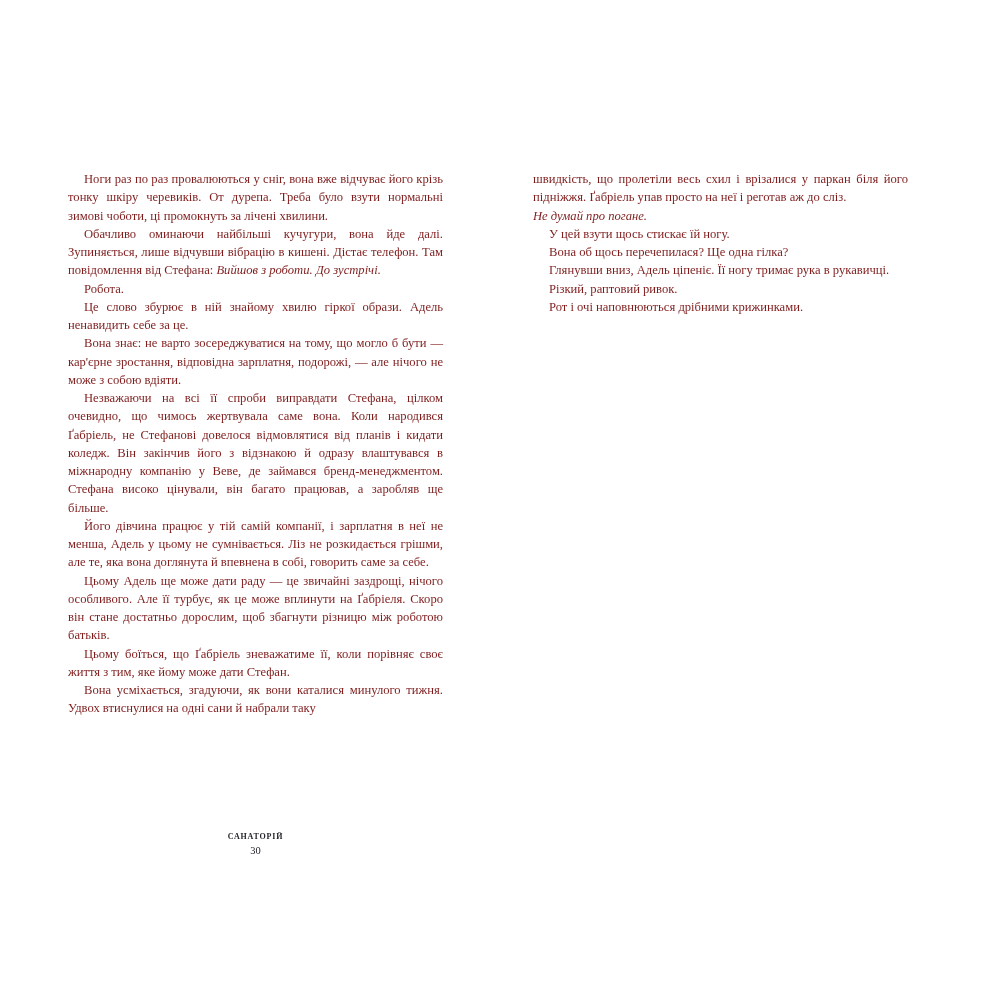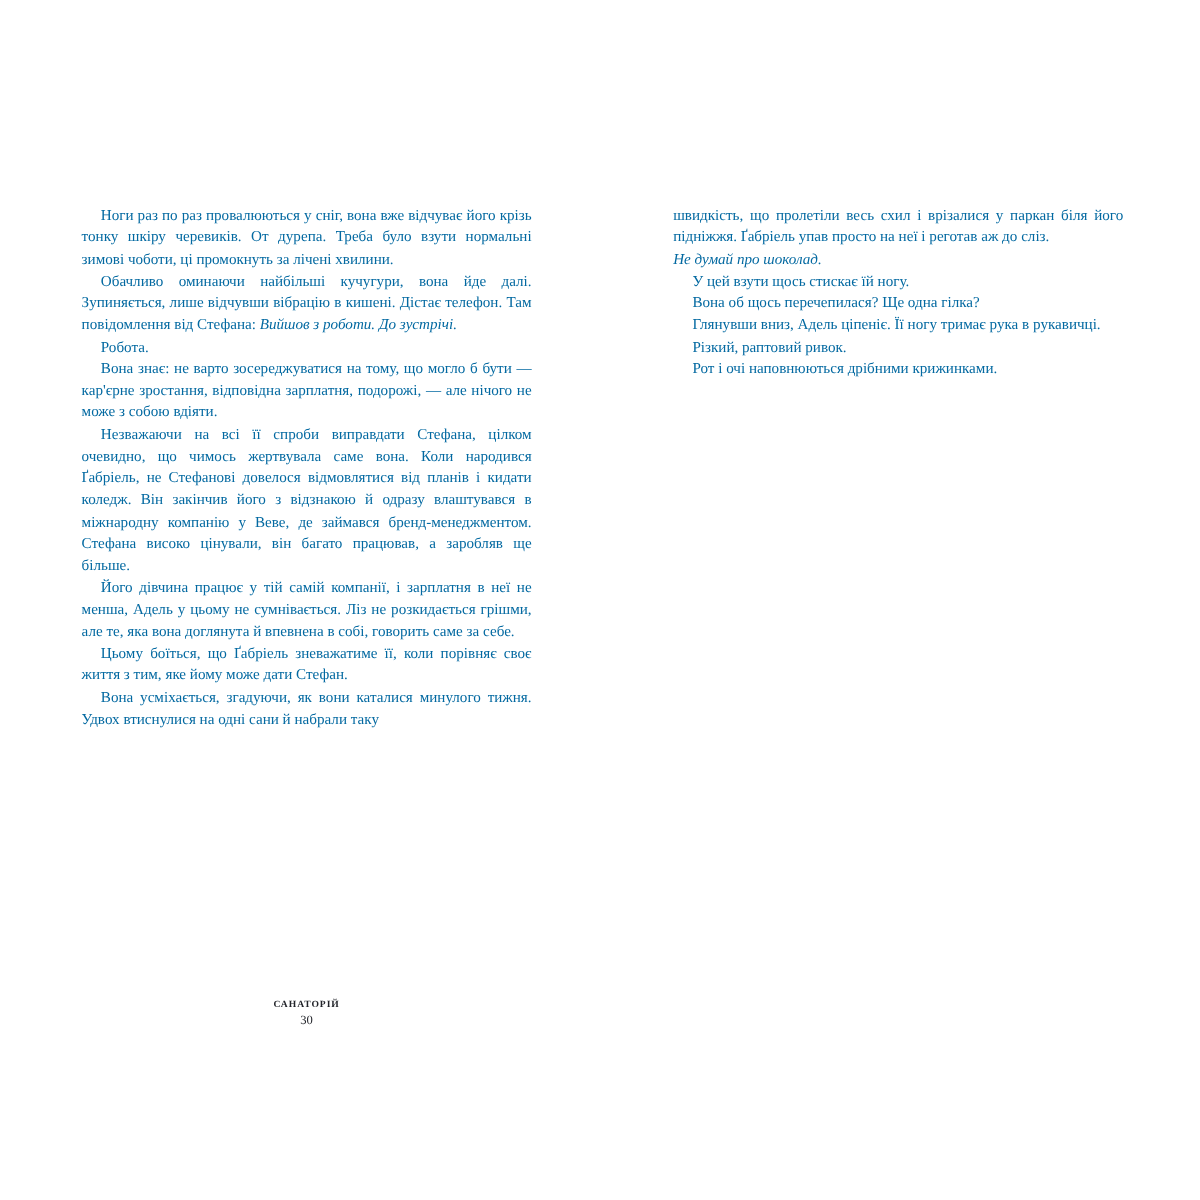--- a/index.html
+++ b/index.html
@@ -29,27 +29,27 @@
     flex-direction: row;
     align-items: flex-start;
   }
   .col {
     width: 375px;
     font-size: 12.6px;
     line-height: 1.45;
     text-align: justify;
     text-justify: inter-word;
     hyphens: manual;
-    color: #0369a1;
+    color: #7f1d1d;
   }
   .col-left {
     margin-left: 68px;
   }
   .col-right {
-    margin-left: 118px;
+    margin-left: 90px;
   }
   .col p {
     margin: 0;
     text-indent: 16px;
   }
   .col p.noindent {
     text-indent: 0;
   }
   .col p em {
     font-style: italic;
@@ -79,30 +79,32 @@
 </head>
 <body>
 
 <div class="page">
   <div class="spread">
 
     <div class="col col-left">
       <p>Ноги раз по раз провалюються у сніг, вона вже відчуває його крізь тонку шкіру черевиків. От дурепа. Треба було взути нормальні зимові чоботи, ці промокнуть за лічені хвилини.</p>
       <p><span>Обачливо оминаючи найбільші кучугури, вона йде далі. Зупиняється, лише відчувши вібрацію в кишені. Дістає телефон. Там повідомлення від Стефана: </span><em>Вийшов з роботи. До зустрічі.</em></p>
       <p>Робота.</p>
+      <p>Це слово збурює в ній знайому хвилю гіркої образи. Адель ненавидить себе за це.</p>
       <p>Вона знає: не варто зосереджуватися на тому, що могло б бути — кар'єрне зростання, відповідна зарплатня, подорожі, — але нічого не може з собою вдіяти.</p>
       <p>Незважаючи на всі її спроби виправдати Стефана, цілком очевидно, що чимось жертвувала саме вона. Коли народився Ґабріель, не Стефанові довелося відмовлятися від планів і кидати коледж. Він закінчив його з відзнакою й одразу влаштувався в міжнародну компанію у Веве, де займався бренд-менеджментом. Стефана високо цінували, він багато працював, а заробляв ще більше.</p>
       <p>Його дівчина працює у тій самій компанії, і зарплатня в неї не менша, Адель у цьому не сумнівається. Ліз не розкидається грішми, але те, яка вона доглянута й впевнена в собі, говорить саме за себе.</p>
+      <p>Цьому Адель ще може дати раду — це звичайні заздрощі, нічого особливого. Але її турбує, як це може вплинути на Ґабріеля. Скоро він стане достатньо дорослим, щоб збагнути різницю між роботою батьків.</p>
       <p>Цьому боїться, що Ґабріель зневажатиме її, коли порівняє своє життя з тим, яке йому може дати Стефан.</p>
       <p>Вона усміхається, згадуючи, як вони каталися минулого тижня. Удвох втиснулися на одні сани й набрали таку</p>
     </div>
 
     <div class="col col-right">
       <p class="noindent">швидкість, що пролетіли весь схил і врізалися у паркан біля його підніжжя. Ґабріель упав просто на неї і реготав аж до сліз.</p>
-      <p class="noindent"><em>Не думай про шоколад.</em></p>
+      <p class="noindent"><em>Не думай про погане.</em></p>
       <p>У цей взути щось стискає їй ногу.</p>
       <p>Вона об щось перечепилася? Ще одна гілка?</p>
       <p>Глянувши вниз, Адель ціпеніє. Її ногу тримає рука в рукавичці.</p>
       <p>Різкий, раптовий ривок.</p>
       <p>Рот і очі наповнюються дрібними крижинками.</p>
     </div>
 
   </div>
 
   <div class="footer">

